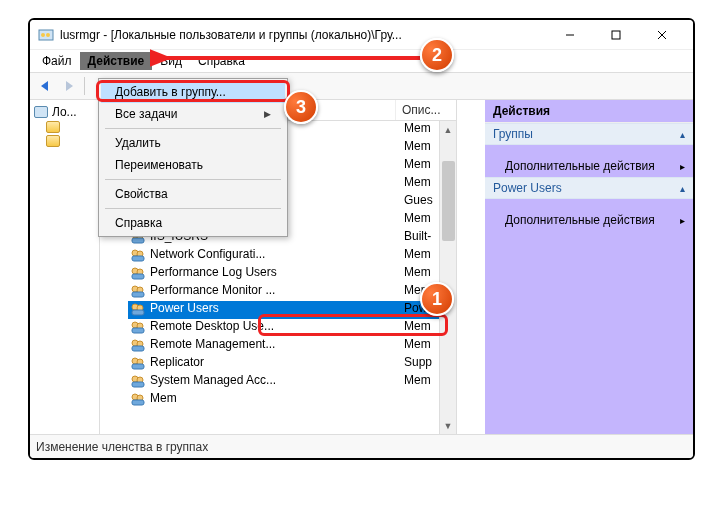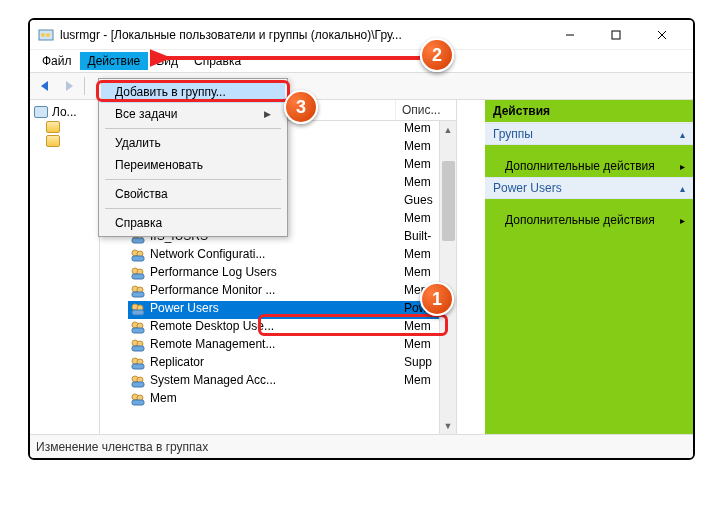--- a/index.html
+++ b/index.html
@@ -125,21 +125,21 @@
   }
   .grp-icon svg { width:16px; height:16px; }
   .list-row .name-cell { flex: 1; overflow: hidden; text-overflow: clip; }
   .list-row .desc-cell { width: 50px; overflow: hidden; color: #000; }
   .list-row.selected {
     background: #0078d7;
     color: #fff;
   }
   .actions-pane {
     width: 208px;
-    background: #84cc16;
+    background: #c4b5fd;
     display: flex; flex-direction: column;
   }
   .actions-title {
     padding: 4px 8px;
     font-weight: 600;
     color: #000;
     border-bottom: 1px solid #eee;
   }
   .actions-group-hdr {
     background: #e6eef7;
@@ -272,21 +272,21 @@
         <svg width="10" height="10">
             <line x1="1" y1="1" x2="9" y2="9" stroke="#000" stroke-width="1"></line>
             <line x1="9" y1="1" x2="1" y2="9" stroke="#000" stroke-width="1"></line>
           </svg>
       </div>
     </div>
   </div>
 
   <div class="menubar">
     <span class="menu-item">Файл</span>
-    <span class="menu-item" style="background:#0ea5e9;">Действие</span>
+    <span class="menu-item" style="background:#737373;font-weight:bold;">Действие</span>
     <span class="menu-item">Вид</span>
     <span class="menu-item">Справка</span>
   </div>
 
   <div class="toolbar">
     <span class="tb-btn">
       <svg width="16" height="16">
           <polygon points="11,3 4,8 11,13" fill="#2a6fd6"></polygon>
         </svg>
     </span>

